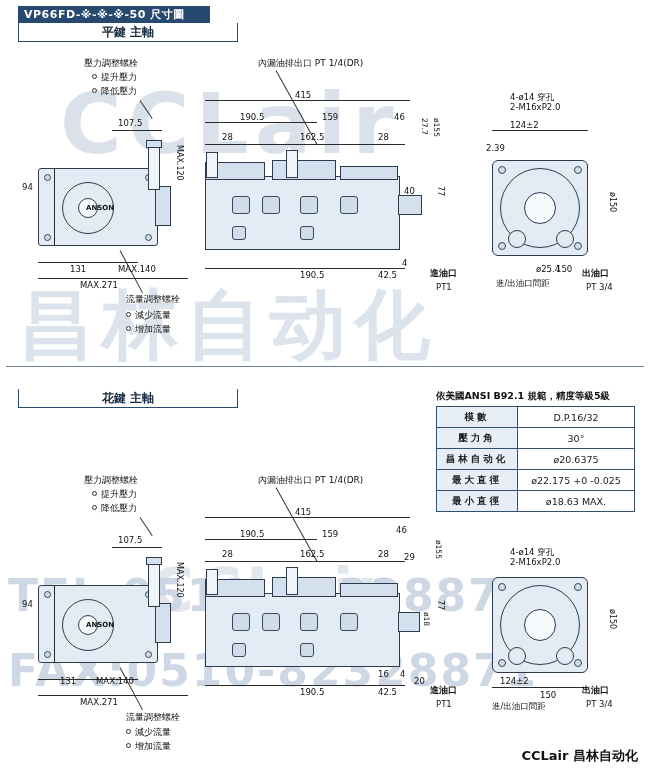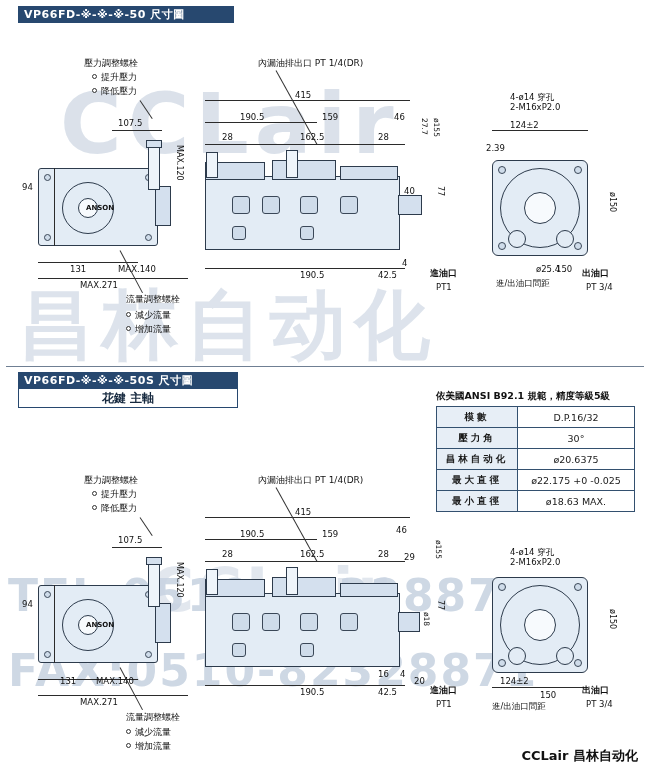--- a/index.html
+++ b/index.html
@@ -152,21 +152,22 @@
 <body>
 
 <div class="page">
 
   <div class="wm wm-top">CCLair</div>
   <div class="wm wm-cn">昌林自动化</div>
   <div class="wm wm-mid">CCLair</div>
   <div class="wm wm-tel">TEL:0510-82328871</div>
   <div class="wm wm-fax">FAX:0510-82328871</div>
 
-  <div class="titlebar" style="left:18px;top:6px;width:216px;">VP66FD-※-※-※-50 尺寸圖</div>
+  <div class="titlebar" style="left:18px;top:6px;width:192px;">VP66FD-※-※-※-50 尺寸圖</div>
+  <div class="subtitle" style="left:18px;top:23px;width:220px;">平鍵  主軸</div>
 
   <div class="body-shape" style="left:38px;top:168px;width:120px;height:78px;border-radius:3px;"></div>
   <div class="circle" style="left:62px;top:182px;width:52px;height:52px;"></div>
   <div class="circle white" style="left:78px;top:198px;width:20px;height:20px;"></div>
   <div class="bolt" style="left:44px;top:174px;width:7px;height:7px;"></div>
   <div class="bolt" style="left:145px;top:174px;width:7px;height:7px;"></div>
   <div class="bolt" style="left:44px;top:234px;width:7px;height:7px;"></div>
   <div class="bolt" style="left:145px;top:234px;width:7px;height:7px;"></div>
   <div class="lbl b" style="left:86px;top:203px;font-size:7px;">ANSON</div>
   <div class="body-shape d" style="left:155px;top:186px;width:16px;height:40px;"></div>
@@ -255,21 +256,20 @@
   <div class="lbl" style="left:556px;top:264px;">150</div>
 
   <div class="lbl cn b" style="left:430px;top:268px;">進油口</div>
   <div class="lbl" style="left:436px;top:282px;">PT1</div>
   <div class="lbl cn b" style="left:582px;top:268px;">出油口</div>
   <div class="lbl" style="left:586px;top:282px;">PT 3/4</div>
   <div class="lbl" style="left:496px;top:278px;">進/出油口間距</div>
 
   <hr class="divider">
 
-  <div class="titlebar" style="left:18px;top:372px;width:220px;">VP66FD-※-※-※-50S 尺寸圖</div>
   <div class="subtitle" style="left:18px;top:389px;width:220px;">花鍵  主軸</div>
 
   <div class="spec-note" style="left:436px;top:390px;">依美國ANSI  B92.1 規範，精度等級5級</div>
   <table class="spec" style="left:436px;top:406px;">
     <tbody>
       <tr>
         <td class="k">模數</td>
         <td class="v">D.P.16/32</td>
       </tr>
       <tr>

